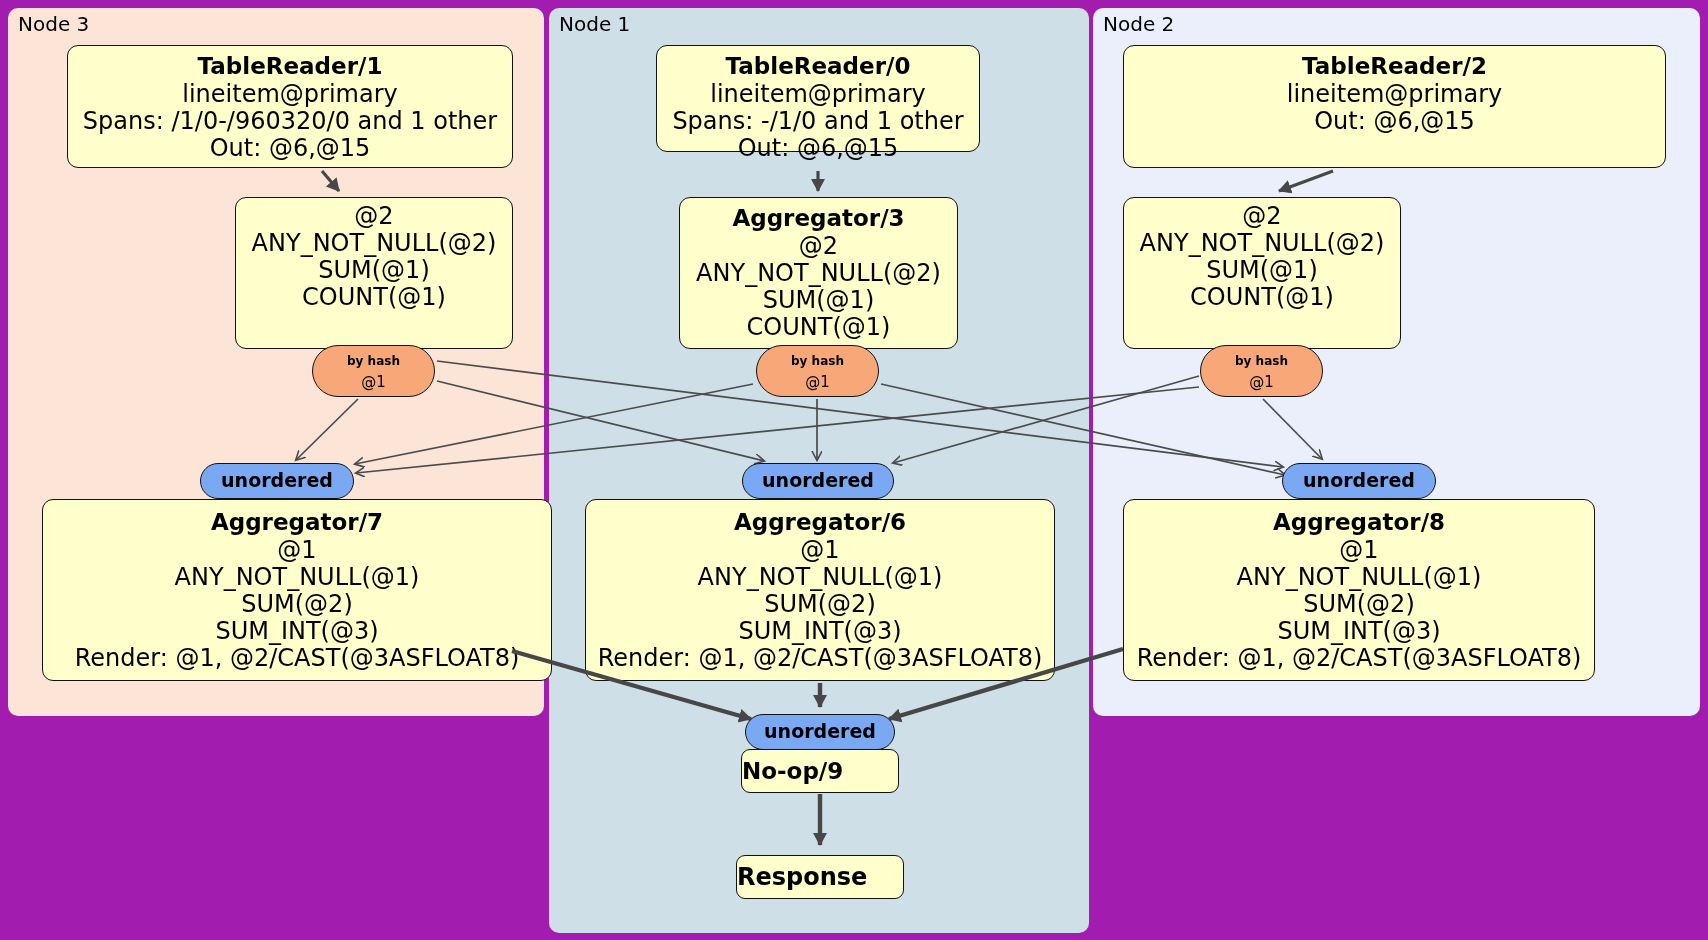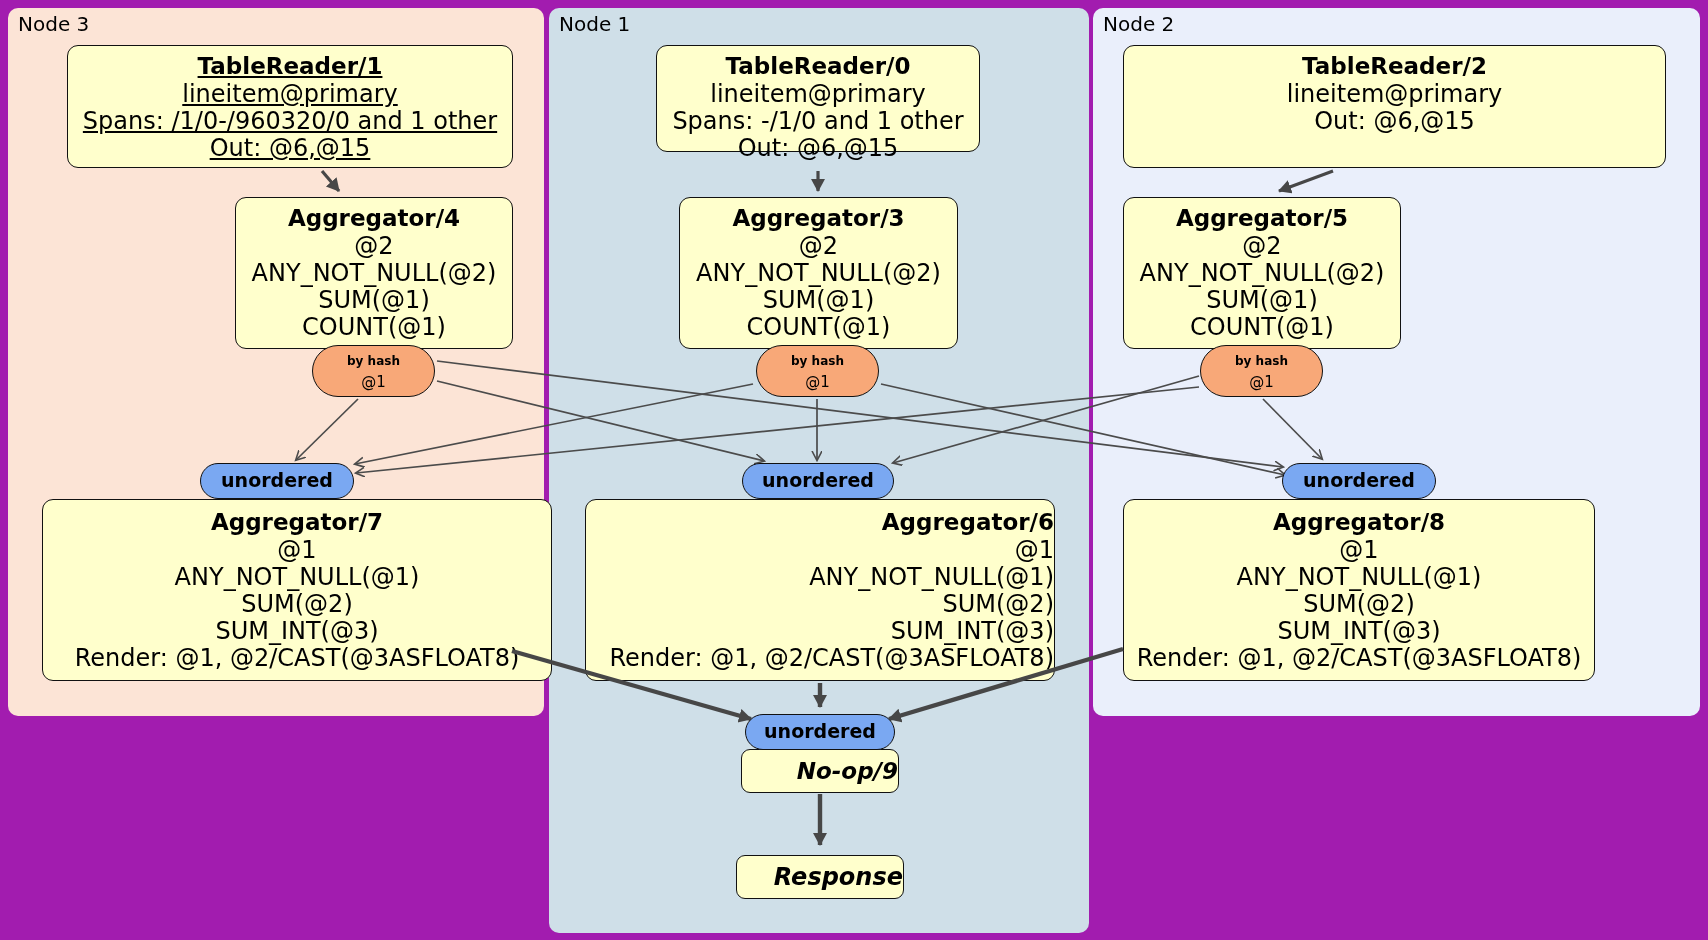--- a/index.html
+++ b/index.html
@@ -21,22 +21,22 @@
   }
   .pill-hash .hl{font-size:12px;font-weight:bold;line-height:24px;}
   .pill-hash .hk{font-size:15px;line-height:19px;}
   .pill-un{
     position:absolute;background:#7aa8f2;border:1.7px solid #111;border-radius:18px;
     text-align:center;z-index:10;box-sizing:border-box;
     font-size:19px;font-weight:bold;line-height:32px;
   }
   .sinkbox{
     position:absolute;background:#ffffcc;border:1.9px solid #111;border-radius:9px;
-    text-align:right;z-index:2;box-sizing:border-box;
-    font-weight:bold;font-size:23px;font-style:italic;
+    text-align:left;z-index:2;box-sizing:border-box;
+    font-weight:bold;font-size:23px;
   }
   #edges{position:absolute;left:0;top:0;z-index:5;pointer-events:none;}
 </style>
 </head>
 <body>
 
 <div id="canvas">
 
   <div class="region" style="left:8px;top:8px;width:536px;height:708px;background:#fce4d6;"></div>
   <div class="region" style="left:549px;top:8px;width:540px;height:925px;background:#cfdfe8;"></div>
@@ -75,29 +75,28 @@
     </g>
 
     <g stroke="#474747" stroke-width="4.4" fill="none">
       <line x1="512" y1="651" x2="751" y2="719" marker-end="url(#thickhead)"></line>
       <line x1="820" y1="683" x2="820" y2="707" marker-end="url(#thickhead)"></line>
       <line x1="1123" y1="649" x2="889" y2="719" marker-end="url(#thickhead)"></line>
       <line x1="820" y1="794" x2="820" y2="845" marker-end="url(#thickhead)"></line>
     </g>
   </svg>
 
-  <div class="pbox" style="left:67px;top:45px;width:446px;height:123px;text-decoration:underline;">
+  <div class="pbox" style="left:67px;top:45px;width:446px;height:123px;">
     <div class="ptitle">TableReader/1</div>
     <div class="pline">lineitem@primary</div>
     <div class="pline">Spans: /1/0-/960320/0 and 1 other</div>
     <div class="pline">Out: @6,@15</div>
   </div>
 
   <div class="pbox" style="left:235px;top:197px;width:278px;height:152px;">
-    <div class="ptitle">Aggregator/4</div>
     <div class="pline">@2</div>
     <div class="pline">ANY_NOT_NULL(@2)</div>
     <div class="pline">SUM(@1)</div>
     <div class="pline">COUNT(@1)</div>
   </div>
 
   <div class="pill-hash" style="left:312px;top:345px;width:123px;height:52px;">
     <div class="hl">by hash</div>
     <div class="hk">@1</div>
   </div>
@@ -128,37 +127,36 @@
     <div class="pline">COUNT(@1)</div>
   </div>
 
   <div class="pill-hash" style="left:756px;top:345px;width:123px;height:52px;">
     <div class="hl">by hash</div>
     <div class="hk">@1</div>
   </div>
 
   <div class="pill-un" style="left:742px;top:463px;width:152px;height:36px;">unordered</div>
 
-  <div class="pbox" style="left:585px;top:499px;width:470px;height:182px;padding-top:7px;text-align:right;">
+  <div class="pbox" style="left:585px;top:499px;width:470px;height:182px;padding-top:7px;">
     <div class="ptitle">Aggregator/6</div>
     <div class="pline">@1</div>
     <div class="pline">ANY_NOT_NULL(@1)</div>
     <div class="pline">SUM(@2)</div>
     <div class="pline">SUM_INT(@3)</div>
     <div class="pline">Render: @1, @2/CAST(@3ASFLOAT8)</div>
   </div>
 
   <div class="pbox" style="left:1123px;top:45px;width:543px;height:123px;">
     <div class="ptitle">TableReader/2</div>
     <div class="pline">lineitem@primary</div>
     <div class="pline">Out: @6,@15</div>
   </div>
 
   <div class="pbox" style="left:1123px;top:197px;width:278px;height:152px;">
-    <div class="ptitle">Aggregator/5</div>
     <div class="pline">@2</div>
     <div class="pline">ANY_NOT_NULL(@2)</div>
     <div class="pline">SUM(@1)</div>
     <div class="pline">COUNT(@1)</div>
   </div>
 
   <div class="pill-hash" style="left:1200px;top:345px;width:123px;height:52px;">
     <div class="hl">by hash</div>
     <div class="hk">@1</div>
   </div>

